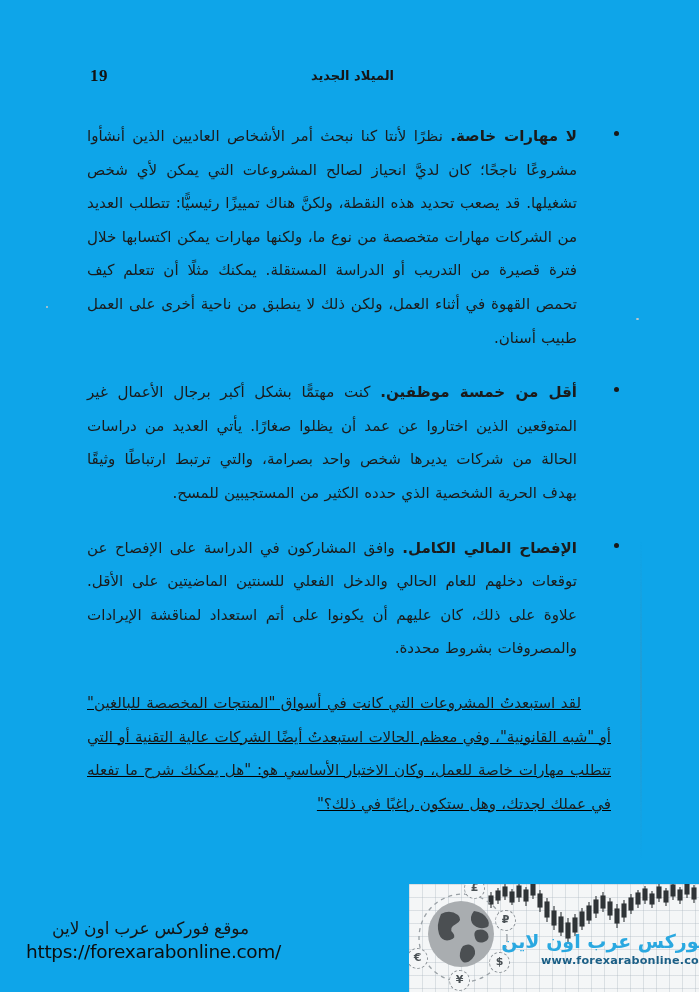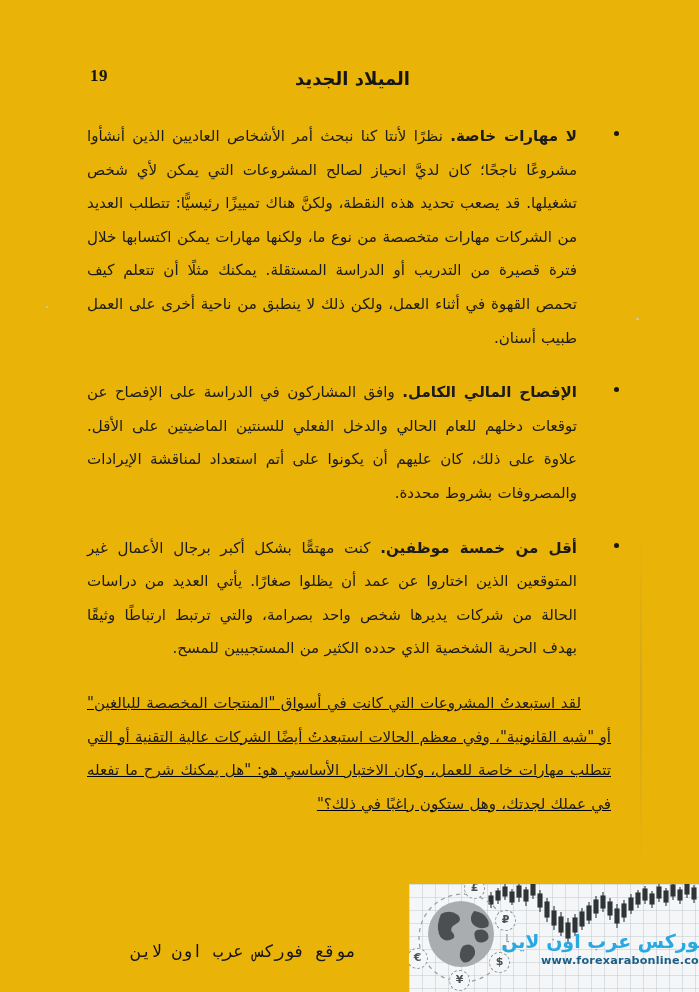--- a/index.html
+++ b/index.html
@@ -9,21 +9,21 @@
     background: #ffffff;
   }
   body {
     font-family: "DejaVu Sans", sans-serif;
   }
   .page {
     position: relative;
     width: 699px;
     height: 992px;
     overflow: hidden;
-    background: #eab308;
+    background: #0ea5e9;
     box-sizing: border-box;
   }
 
   
   .running-head {
     position: absolute;
     top: 66px;
     left: 0;
     width: 699px;
     height: 30px;
@@ -40,21 +40,21 @@
     direction: ltr;
   }
   .head-title {
     position: absolute;
     left: 0;
     right: 0;
     top: 2px;
     text-align: center;
     font-family: "DejaVu Sans", sans-serif;
     font-weight: bold;
-    font-size: 18px;
+    font-size: 13px;
     color: #161616;
     letter-spacing: -0.4px;
     padding-left: 6px;
   }
 
   
   .body-col {
     position: absolute;
     top: 104px;
     right: 72px;
@@ -120,23 +120,23 @@
   
   .footer-watermark {
     position: absolute;
     left: 26px;
     bottom: 30px;
     width: 330px;
     direction: rtl;
     color: #111;
   }
   .wm-arabic {
-    font-family: Liberation Mono, monospace;
+    font-family: Liberation Sans, sans-serif;
     font-size: 17px;
-    text-align: right;
+    text-align: left;
     color: #141414;
     padding-left: 26px;
   }
   .wm-url {
     direction: ltr;
     font-family: "DejaVu Sans", sans-serif;
     font-size: 18.5px;
     color: #0d0d0d;
     text-align: left;
     margin-top: 2px;
@@ -227,41 +227,42 @@
 
   <div class="body-col">
 
     <div class="bullet-block">
       <span class="bullet-dot"></span>
       <p class="para"><b class="lead">لا مهارات خاصة.</b><span> نظرًا لأنتا كنا نبحث أمر الأشخاص العاديين الذين أنشأوا مشروعًا ناجحًا؛ كان لديَّ انحياز لصالح المشروعات التي يمكن لأي شخص تشغيلها. قد يصعب تحديد هذه النقطة، ولكنَّ هناك تمييزًا رئيسيًّا: تتطلب العديد من الشركات مهارات متخصصة من نوع ما، ولكنها مهارات يمكن اكتسابها خلال فترة قصيرة من التدريب أو الدراسة المستقلة. يمكنك مثلًا أن تتعلم كيف تحمص القهوة في أثناء العمل، ولكن ذلك لا ينطبق من ناحية أخرى على العمل طبيب أسنان.</span></p>
     </div>
 
     <div class="bullet-block">
       <span class="bullet-dot"></span>
-      <p class="para"><b class="lead">الإفصاح المالي الكامل.</b><span> وافق المشاركون في الدراسة على الإفصاح عن توقعات دخلهم للعام الحالي والدخل الفعلي للسنتين الماضيتين على الأقل. علاوة على ذلك، كان عليهم أن يكونوا على أتم استعداد لمناقشة الإيرادات والمصروفات بشروط محددة.</span></p>
+      <p class="para"><b class="lead">أقل من خمسة موظفين.</b><span> كنت مهتمًّا بشكل أكبر برجال الأعمال غير المتوقعين الذين اختاروا عن عمد أن يظلوا صغارًا. يأتي العديد من دراسات الحالة من شركات يديرها شخص واحد بصرامة، والتي ترتبط ارتباطًا وثيقًا بهدف الحرية الشخصية الذي حدده الكثير من المستجيبين للمسح.</span></p>
     </div>
 
     <div class="bullet-block">
       <span class="bullet-dot"></span>
-      <p class="para"><b class="lead">أقل من خمسة موظفين.</b><span> كنت مهتمًّا بشكل أكبر برجال الأعمال غير المتوقعين الذين اختاروا عن عمد أن يظلوا صغارًا. يأتي العديد من دراسات الحالة من شركات يديرها شخص واحد بصرامة، والتي ترتبط ارتباطًا وثيقًا بهدف الحرية الشخصية الذي حدده الكثير من المستجيبين للمسح.</span></p>
+      <p class="para"><b class="lead">الإفصاح المالي الكامل.</b><span> وافق المشاركون في الدراسة على الإفصاح عن توقعات دخلهم للعام الحالي والدخل الفعلي للسنتين الماضيتين على الأقل. علاوة على ذلك، كان عليهم أن يكونوا على أتم استعداد لمناقشة الإيرادات والمصروفات بشروط محددة.</span></p>
     </div>
 
     <div class="closing-para">
       <p class="para">لقد استبعدتُ المشروعات التي كانت في أسواق "المنتجات المخصصة للبالغين" أو "شبه القانونية"، وفي معظم الحالات استبعدتُ أيضًا الشركات عالية التقنية أو التي تتطلب مهارات خاصة للعمل، وكان الاختبار الأساسي هو: "هل يمكنك شرح ما تفعله في عملك لجدتك، وهل ستكون راغبًا في ذلك؟"</p>
     </div>
 
   </div>
 
   <div class="gutter-smudge"></div>
   <div class="speck" style="left:360px; top:708px; width:2px; height:2px;"></div>
   <div class="speck" style="left:636px; top:318px; width:3px; height:2px;"></div>
   <div class="speck" style="left:46px; top:306px; width:2px; height:2px;"></div>
 
   <div class="footer-watermark">
     <div class="wm-arabic">موقع فوركس عرب اون لاين</div>
+    <div class="wm-url">https://forexarabonline.com/</div>
   </div>
 
   <div class="banner">
     <div class="banner-grid"></div>
 
     <svg class="chart" width="216" height="66" viewBox="0 0 216 66">
       <g stroke="#2f3437" stroke-width="1.1" fill="#2f3437">
         <line x1="4" y1="14" x2="4" y2="30"></line>
           <rect x="2" y="18" width="4" height="8"></rect>
         <line x1="11" y1="10" x2="11" y2="26"></line>

